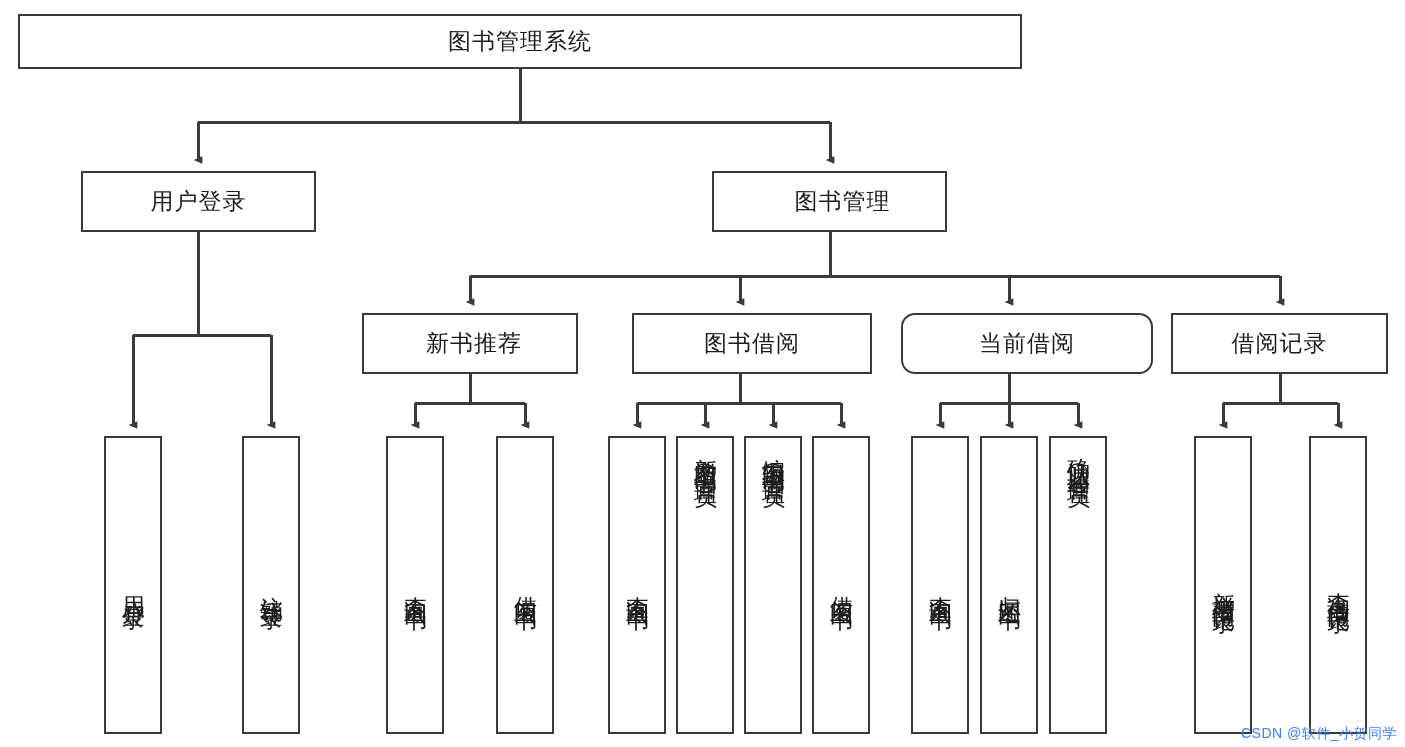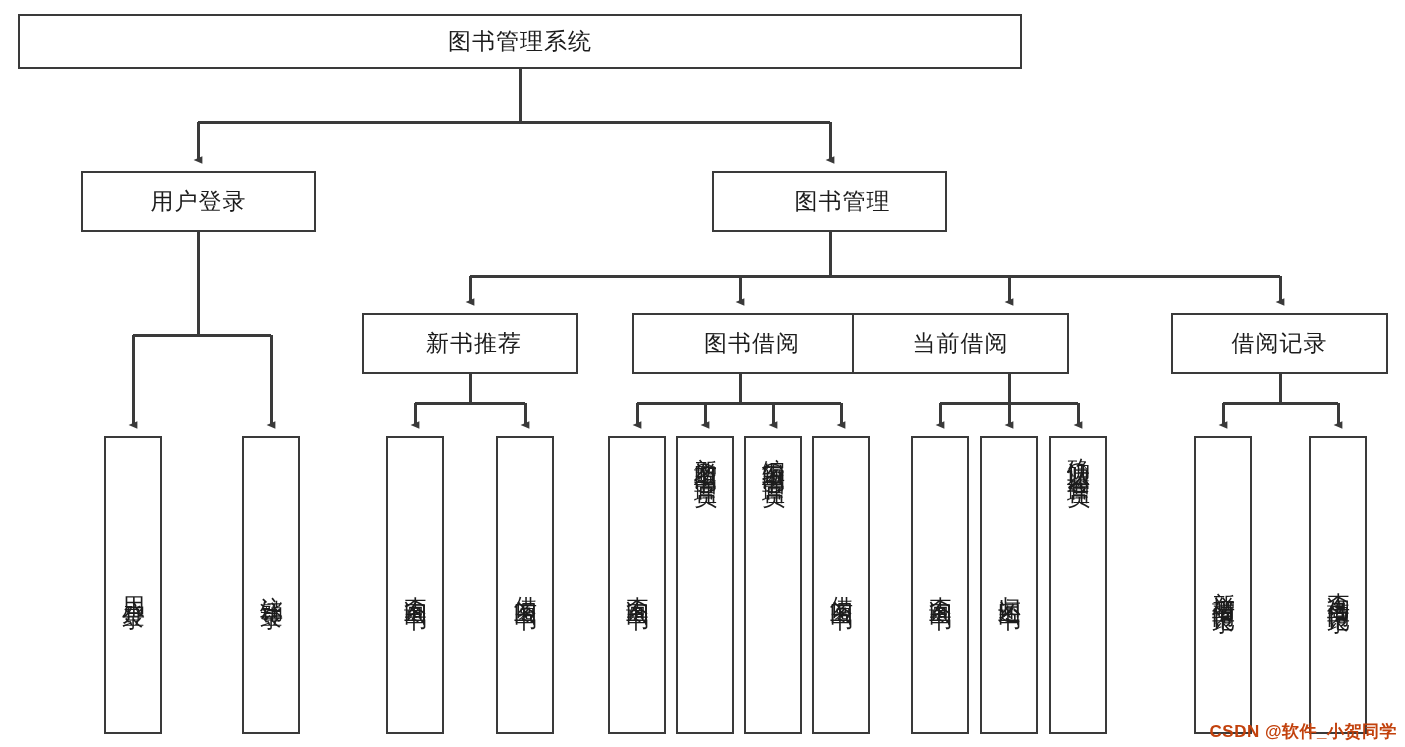--- a/index.html
+++ b/index.html
@@ -53,25 +53,24 @@
     text-align: center;
     padding-top: 2px;
   }
   .node.vert.top .vtext {
     align-self: flex-start;
   }
   .watermark {
     position: absolute;
     right: 8px;
     bottom: 4px;
-    font-size: 17px;
-    color: #c2410c;
+    font-size: 14px;
+    color: #3b82f6;
     white-space: nowrap;
     letter-spacing: 0.5px;
-    font-weight: bold;
   }
 </style>
 </head>
 <body>
 
 <div id="canvas">
 
   <svg class="wires" viewBox="0 0 1405 747" xmlns="http://www.w3.org/2000/svg">
     <defs>
       <marker id="arrow" markerWidth="10" markerHeight="10" refX="4.2" refY="5" orient="auto" markerUnits="userSpaceOnUse">
@@ -135,21 +134,21 @@
   <div class="node horiz" style="left:712px; top:171px; width:235px; height:61px;padding-left:26px;">
     <span>图书管理</span>
   </div>
 
   <div class="node horiz" style="left:362px; top:313px; width:216px; height:61px;padding-left:8px;">
     <span>新书推荐</span>
   </div>
   <div class="node horiz" style="left:632px; top:313px; width:240px; height:61px;">
     <span>图书借阅</span>
   </div>
-  <div class="node horiz" style="left:852px; top:313px; width:217px; height:61px;">
+  <div class="node horiz" style="left:901px; top:313px; width:252px; height:61px;border-radius:14px;">
     <span>当前借阅</span>
   </div>
   <div class="node horiz" style="left:1171px; top:313px; width:217px; height:61px;">
     <span>借阅记录</span>
   </div>
 
   <div class="node vert" style="left:104px; top:436px; width:58px; height:298px;">
     <span class="vtext">用户登录</span>
   </div>
   <div class="node vert" style="left:242px; top:436px; width:58px; height:298px;">

